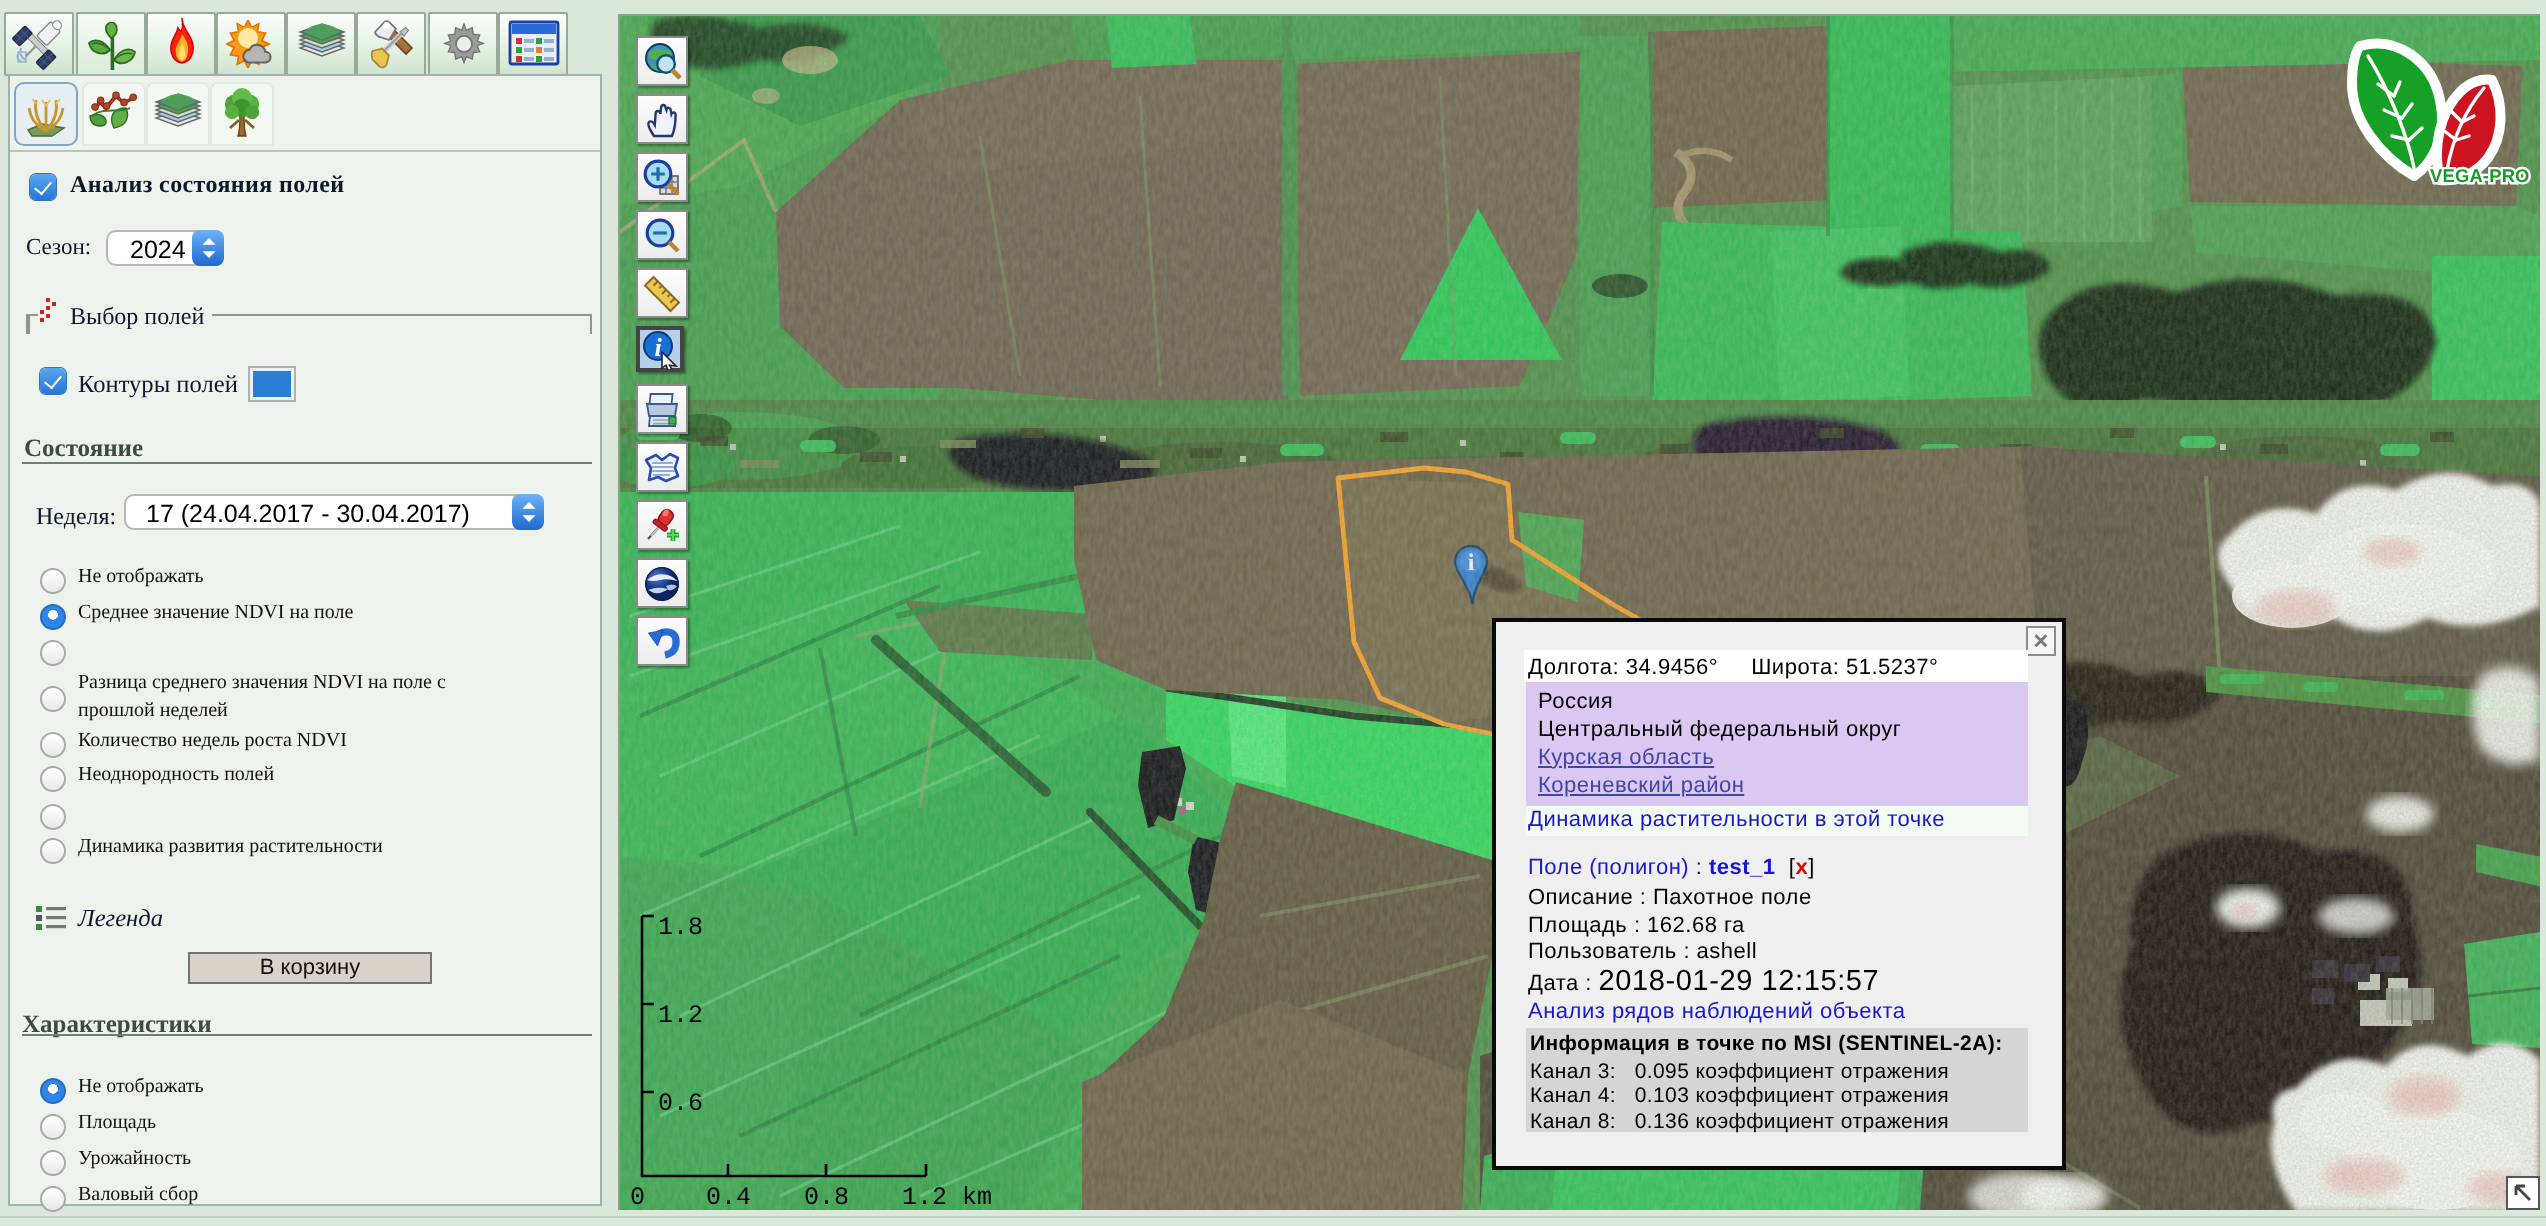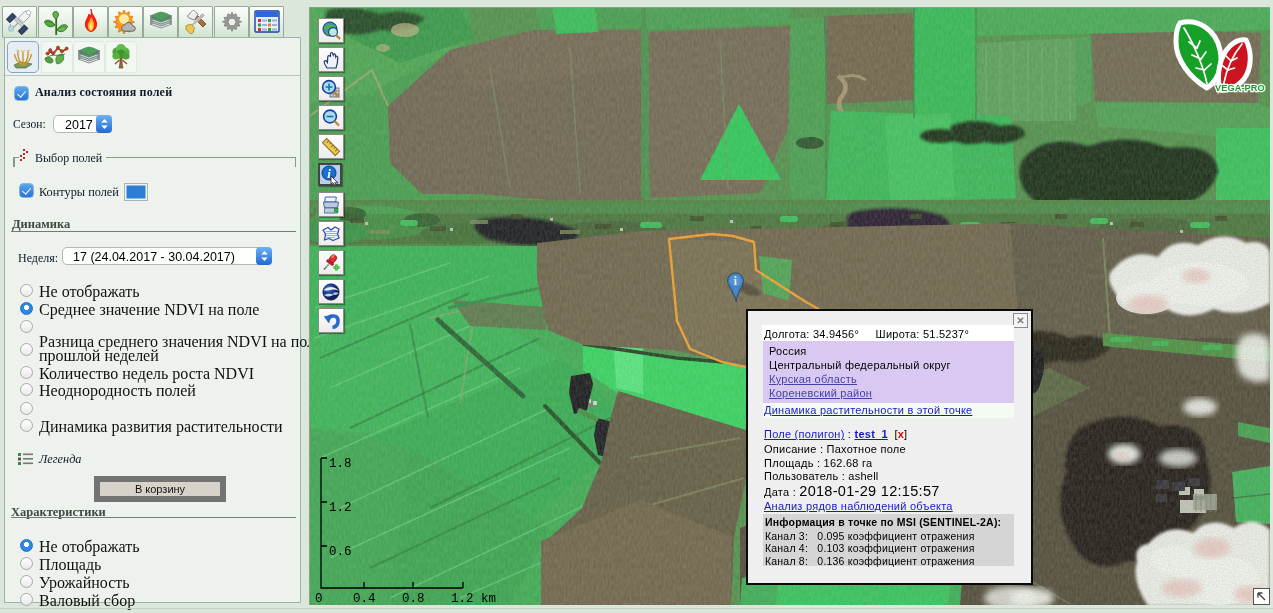--- a/index.html
+++ b/index.html
@@ -12,29 +12,29 @@
 .sep{position:absolute;left:0;top:37px;width:100%;height:1px;background:#b9c4bb}
 .ser{font-family:Liberation Serif, serif;color:#0f172a}
 .hdr{font-family:"Liberation Serif",serif;font-weight:bold;color:#3f4a42}
 .cb{position:absolute;width:13px;height:13px;border-radius:3px;background:linear-gradient(#5aa7f0,#2376d7);box-shadow:0 0 0 .5px #3a70a8}
 .cb:after{content:"";position:absolute;left:4.2px;top:1.5px;width:4px;height:7px;border:solid #fff;border-width:0 1.8px 1.8px 0;transform:rotate(40deg)}
 .rad{position:absolute;width:13px;height:13px;border-radius:50%;background:linear-gradient(#fff,#e8e8e8);border:1px solid #a9a9a9;box-sizing:border-box}
 .rad.on{background:radial-gradient(circle at 50% 40%,#fff 0 2.4px,#2c87e8 2.5px 100%);border:1px solid #2a6cb8}
 .sel{position:absolute;height:18px;background:#fff;border:1px solid #b6b6b6;border-radius:5px;box-sizing:border-box;font-size:12.5px;color:#000}
 .stp{position:absolute;right:-1px;top:-1px;width:16px;height:18px;border-radius:4px;background:linear-gradient(#6db1f5,#2069cf);display:flex;flex-direction:column;align-items:center;justify-content:center;color:#fff}
 .stp svg{display:block}
-.rlab{position:absolute;font-family:"Liberation Serif",serif;font-size:16px;color:#111;white-space:nowrap}
+.rlab{position:absolute;font-family:"Liberation Serif",serif;font-size:10px;color:#111;white-space:nowrap}
 
 #map{position:absolute;left:309px;top:7px;width:960px;height:597px;border-left:1px solid #8aa08a;border-top:1px solid #8aa08a}
 .mtool{position:absolute;left:8px;width:24px;height:23px;background:linear-gradient(#fdfdfd,#ececec);border:1px solid #8a8a8a;box-shadow:1px 1px 1px rgba(0,0,0,.35);display:flex;align-items:center;justify-content:center}
 .mtool.act{background:#b8cfe8;border:2px solid #444;width:24px;height:23px;box-sizing:border-box}
 
 #pop{position:absolute;left:436px;top:301px;width:283px;height:272px;background:#efefef;border:2px solid #0a0a0a;font-size:11px;color:#000}
 #popin{position:absolute;left:15px;top:17px;width:251px}
-#pop .lk{color:#1717cc;text-decoration:underline}
+#pop .lk{color:#1717cc;}
 .x{position:absolute;right:3px;top:2px;width:13px;height:13px;border:1px solid #8a8a8a;background:#f4f4f4;color:#777;font-weight:bold;display:flex;align-items:center;justify-content:center;font-size:10px}
 </style></head>
 <body>
 
 <div class="tb" style="left:2px">
  <svg width="28" height="28" viewBox="0 0 28 28">
       <path d="M5 23 q-3 -1 -2 -4" stroke="#8ab0d8" fill="none" stroke-width="1"></path>
       <path d="M7 22 q-4 -2 -2.5 -6" stroke="#8ab0d8" fill="none" stroke-width="1"></path>
       <rect x="3" y="18" width="4" height="5" fill="none" stroke="#9ab8d8" stroke-width=".8"></rect>
       <g transform="rotate(45 14 13)">
@@ -190,21 +190,21 @@
         <circle cx="6" cy="12" r="3.6" fill="#58b040"></circle>
       </svg>
  </div>
  <div class="sep"></div>
 
  <div class="cb" style="left:10px;top:49px"></div>
  <div class="abs ser" style="left:30px;top:47px;font-weight:bold;font-size:12px;letter-spacing:.2px">Анализ состояния полей</div>
 
  <div class="abs ser" style="left:8px;top:80px;font-size:11.5px">Сезон:</div>
  <div class="sel" style="left:48px;top:77px;width:59px">
-      <span style="position:absolute;left:11px;top:2px">2017</span>
+      <span style="position:absolute;left:11px;top:2px">2024</span>
       <span class="stp">
         <svg width="9" height="12" viewBox="0 0 9 12">
           <path d="M1.2 4.4 L4.5 1 L7.8 4.4z M1.2 7.6 L4.5 11 L7.8 7.6z" fill="#fff"></path>
         </svg>
       </span>
     </div>
 
  <div class="abs" style="left:8px;top:119px;width:2px;height:10px;background:#8a9a8a"></div>
  <div class="abs" style="left:8px;top:119px;width:6px;height:1px;background:#8a9a8a"></div>
  <svg class="abs" style="left:14px;top:111px" width="11" height="13" viewBox="0 0 11 13">
@@ -218,21 +218,21 @@
       </g>
     </svg>
  <div class="abs ser" style="left:30px;top:113px;font-size:12px">Выбор полей</div>
  <div class="abs" style="left:101px;top:119px;width:189px;height:1px;background:#8a9a8a"></div>
  <div class="abs" style="left:290px;top:119px;width:1px;height:10px;background:#8a9a8a"></div>
 
  <div class="cb" style="left:15px;top:146px"></div>
  <div class="abs ser" style="left:34px;top:147px;font-size:12.3px">Контуры полей</div>
  <div class="abs" style="left:119px;top:145px;width:22px;height:16px;background:#2a7fd4;border:1px solid #b0b0b0;box-shadow:inset 0 0 0 1.5px #eef2f6"></div>
 
- <div class="abs hdr" style="left:7px;top:179px;font-size:12.5px">Динамика</div>
+ <div class="abs hdr" style="left:7px;top:179px;font-size:12.5px">Состояние</div>
  <div class="abs" style="left:6px;top:193px;width:285px;height:1px;background:#6e7e74"></div>
 
  <div class="abs ser" style="left:13px;top:213px;font-size:12px">Неделя:</div>
  <div class="sel" style="left:57px;top:209px;width:210px">
       <span style="position:absolute;left:10px;top:2px">17 (24.04.2017 - 30.04.2017)</span>
       <span class="stp">
         <svg width="9" height="12" viewBox="0 0 9 12">
           <path d="M1.2 4.4 L4.5 1 L7.8 4.4z M1.2 7.6 L4.5 11 L7.8 7.6z" fill="#fff"></path>
         </svg>
       </span>
@@ -264,21 +264,21 @@
         <rect x="0" y="10" width="3" height="3"></rect>
       </g>
       <g fill="#777">
         <rect x="5" y="1.5" width="10" height="1.6"></rect>
         <rect x="5" y="6" width="10" height="1.6"></rect>
         <rect x="5" y="10.5" width="10" height="1.6"></rect>
       </g>
     </svg>
  <div class="abs ser" style="left:34px;top:414px;font-style:italic;font-size:12.3px">Легенда</div>
 
- <div class="abs" style="left:89px;top:438px;width:120px;height:14px;background:#d7d3ca;border:6px solid #737373;font-size:11px;text-align:center;line-height:14px;color:#111">В корзину</div>
+ <div class="abs" style="left:89px;top:438px;width:120px;height:14px;background:#d7d3ca;border:1px solid #737373;font-size:11px;text-align:center;line-height:14px;color:#111">В корзину</div>
 
  <div class="abs hdr" style="left:6px;top:467px;font-size:12.5px">Характеристики</div>
  <div class="abs" style="left:6px;top:479px;width:285px;height:1px;background:#6e7e74"></div>
 
  <div class="rad on" style="left:15px;top:501px"></div>
     <div class="rlab" style="left:34px;top:500px">Не отображать</div>
  <div class="rad" style="left:15px;top:519px"></div>
     <div class="rlab" style="left:34px;top:518px">Площадь</div>
  <div class="rad" style="left:15px;top:537px"></div>
     <div class="rlab" style="left:34px;top:536px">Урожайность</div>

